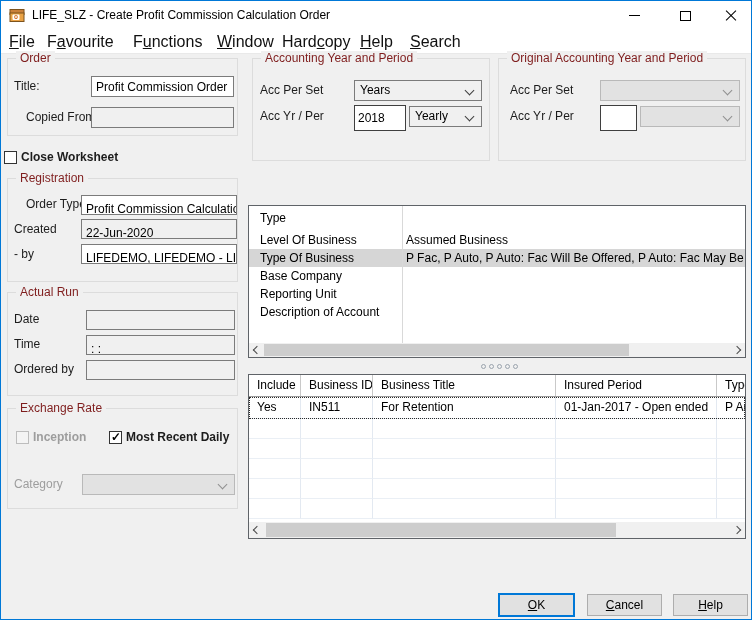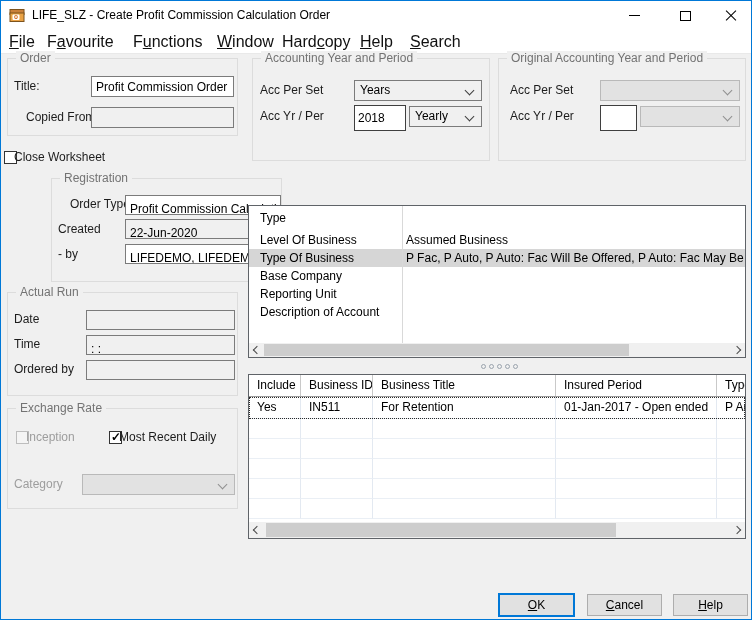--- a/index.html
+++ b/index.html
@@ -18,39 +18,39 @@
   .glyph-close::before, .glyph-close::after { content:""; position:absolute; left:-1px; top:5px; width:14px; height:1px; background:#000; }
   .glyph-close::before { transform:rotate(45deg); } .glyph-close::after { transform:rotate(-45deg); }
 
   
   .menubar { position:absolute; left:0; top:29px; width:100%; height:24px; background:#fff; border-bottom:1px solid #e9e9e9; }
   .menu-item { position:absolute; top:0; line-height:23px; font-size:16px; color:#101010; cursor:default; }
   .u { text-decoration:underline; }
 
   
   .group { position:absolute; border:1px solid #dcdcdc; }
-  .gcap { position:absolute; top:-8px; left:8px; background:#f0f0f0; padding:0 4px; font-size:12px; line-height:15px; color:#737373; white-space:nowrap; }
+  .gcap { position:absolute; top:-8px; left:8px; background:#f0f0f0; padding:0 4px; font-size:12px; line-height:15px; color:#7f1d1d; white-space:nowrap; }
   .lbl { position:absolute; font-size:12px; color:#1c1c1c; white-space:nowrap; }
   .lbl.dis { color:#9d9d9d; }
   .fld { position:absolute; border:1px solid #7b7b7b; background:#f0f0f0; font-size:12px; line-height:18px; padding:4px 4px; color:#000; white-space:nowrap; overflow:hidden; }
   .fld.white { background:#fff; }
   input.fld { outline:none; }
   input.yr { border:1px solid #3f3f3f; background:#fff; padding:12px 3px; }
 
   .combo { position:absolute; border:1px solid #7b7b7b; background:#f0f0f0; }
   .combo .cval { position:absolute; left:5px; top:0; line-height:19px; font-size:12px; color:#000; white-space:nowrap; overflow:hidden; right:18px; }
   .chev { position:absolute; right:8px; top:6px; width:7px; height:7px; border-right:1px solid #3f3f3f; border-bottom:1px solid #3f3f3f; transform:rotate(45deg); }
   .combo.dis { background:#e2e2e2; border-color:#b9b9b9; }
   .combo.dis .chev { border-color:#8f8f8f; }
 
   .cbwrap { position:absolute; }
   .cb { position:absolute; left:0; top:0; width:13px; height:13px; border:1px solid #333; background:#fff; }
   .cb.checked::after { content:"\2713"; position:absolute; left:1px; top:-2px; font-size:12px; font-weight:bold; color:#000; }
   .cb.dis { border-color:#bdbdbd; background:#f4f4f4; }
-  .cbwrap .lbl { position:absolute; left:10px; top:-1px; line-height:15px; }
+  .cbwrap .lbl { position:absolute; left:17px; top:-1px; line-height:15px;font-weight:bold; }
 
   
   .t1 { position:absolute; left:247px; top:204px; width:498px; height:153px; background:#fff; border:1px solid #5f6368; }
   .t1 .vline { position:absolute; left:153px; top:0; bottom:14px; width:1px; background:#d9d9d9; }
   .t1-head { display:flex; height:25px; line-height:25px; font-size:12px; color:#000; }
   .t1-row { display:flex; height:18px; line-height:18px; font-size:12px; color:#000; }
   .t1 .c1 { width:153px; padding-left:11px; white-space:nowrap; overflow:hidden; }
   .t1 .c2 { flex:1; padding-left:4px; white-space:nowrap; overflow:hidden; }
   .t1-row.sel { background:#d6d6d6; }
 
@@ -123,21 +123,21 @@
     <input class="fld white" style="left: 83px; top: 17px; width: 143px; height: 21px;" value="Profit Commission Order">
     <span class="lbl" style="left:18px; top:51px;">Copied From</span>
     <div class="fld" style="left:83px; top:48px; width:143px; height:21px;"></div>
   </div>
 
   <div class="cbwrap" style="left:3px; top:150px; width:130px; height:14px;">
     <span class="cb"></span>
     <span class="lbl">Close Worksheet</span>
   </div>
 
-  <div class="group" style="left:6px; top:177px; width:231px; height:104px;margin-left:44px;">
+  <div class="group" style="left:6px; top:177px; width:231px; height:104px;">
     <span class="gcap">Registration</span>
     <span class="lbl" style="left:18px; top:18px;">Order Type</span>
     <div class="fld white" style="left:73px; top:16px; width:156px; height:20px;">Profit Commission Calculation C</div>
     <span class="lbl" style="left:6px; top:43px;">Created</span>
     <div class="fld" style="left:73px; top:40px; width:156px; height:20px;">22-Jun-2020</div>
     <span class="lbl" style="left:6px; top:68px;">- by</span>
     <div class="fld white" style="left:73px; top:65px; width:156px; height:20px;">LIFEDEMO, LIFEDEMO - LIFE</div>
   </div>
 
   <div class="group" style="left:6px; top:291px; width:231px; height:104px;">

